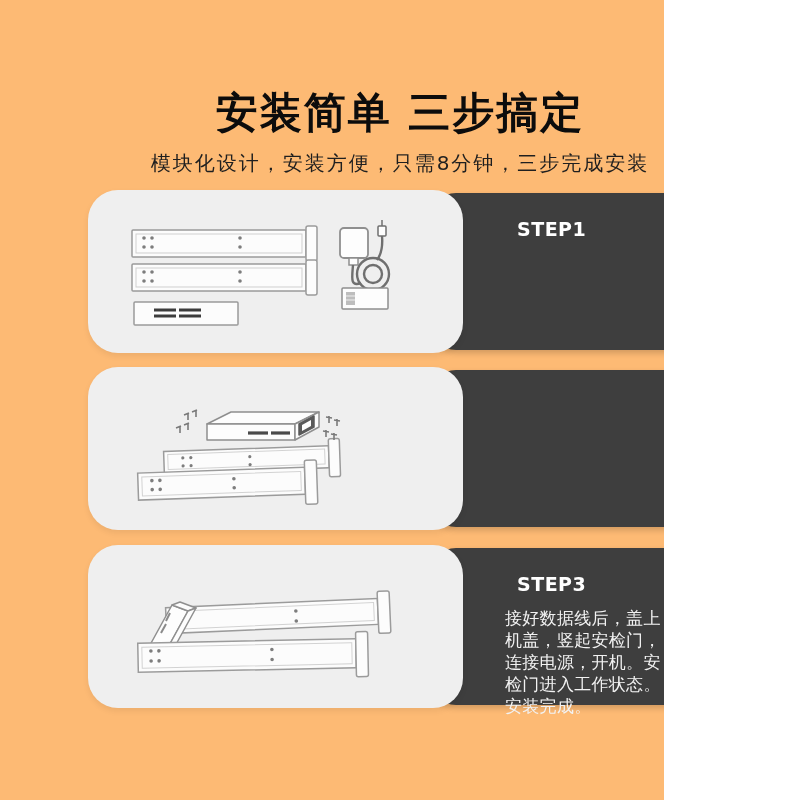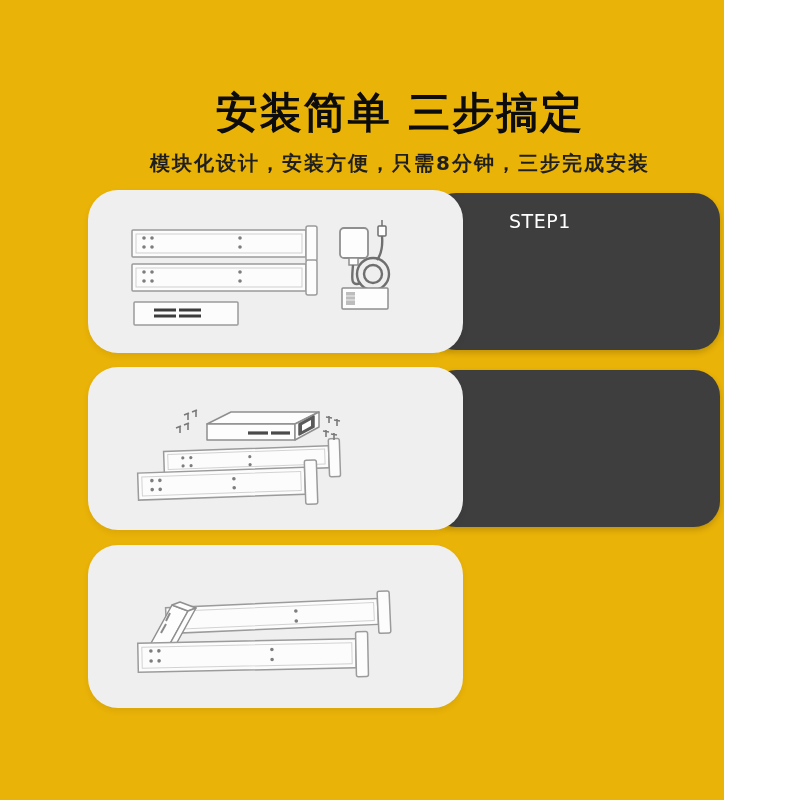--- a/index.html
+++ b/index.html
@@ -1,32 +1,32 @@
 <!DOCTYPE html>
 <html><head>
 <meta charset="utf-8">
 <style>
   html,body{margin:0;padding:0;}
   body{background:#ffffff;font-family:"DejaVu Sans","Liberation Sans",sans-serif;}
-  .poster{position:relative;width:724px;height:800px;background:#eab308;overflow:hidden;}
+  .poster{position:relative;width:664px;height:800px;background:#fdba74;overflow:hidden;}
 
   
   .header{position:absolute;top:0;left:0;width:800px;text-align:center;}
   .title{margin:0;padding-top:90px;font-size:42px;line-height:1.1;font-weight:800;
          color:#0c0c0c;letter-spacing:2px;}
-  .subtitle{margin:14px 0 0 0;font-size:20px;font-weight:700;color:#1f1f1f;letter-spacing:2px;}
+  .subtitle{margin:14px 0 0 0;font-size:20px;font-weight:400;color:#1f1f1f;letter-spacing:2px;}
 
   
   .step-row{position:absolute;left:0;width:800px;height:163px;}
   .row-1{top:190px;} .row-2{top:367px;} .row-3{top:545px;}
 
   .panel-dark{position:absolute;left:430px;top:3px;width:290px;height:157px;
               background:#3e3e3e;border-radius:26px;box-sizing:border-box;
               padding:13px 5px 0 75px;box-shadow:0 3px 6px rgba(0,0,0,0.18);}
-  .step-label{margin:4px;font-size:19px;font-weight:normal;color:#ffffff;letter-spacing:0.5px;}
+  .step-label{margin:12px;font-size:19px;font-weight:bold;color:#ffffff;letter-spacing:0.5px;}
   .step-desc{margin:7px 0 0 0;width:210px;font-size:17px;line-height:22px;color:#f2f2f2;
              letter-spacing:0.3px;white-space:pre-line;}
 
   .card-light{position:absolute;left:88px;top:0;width:375px;height:163px;
               background:#efefef;border-radius:30px;box-shadow:0 3px 6px rgba(0,0,0,0.07);}
   .card-light svg{display:block;width:375px;height:163px;}
 </style>
 </head>
 <body>
 
@@ -152,20 +152,28 @@
           <path d="M241,56 l0,-7 M238,50 l6,1"></path>
           <path d="M249,59 l0,-7 M246,53 l6,1"></path>
           <path d="M238,70 l0,-7 M235,64 l6,1"></path>
           <path d="M246,73 l0,-7 M243,67 l6,1"></path>
         </g>
       </svg>
     </div>
   </section>
 
   <section class="step-row row-3">
+    <div class="panel-dark">
+      <h2 class="step-label">STEP3</h2>
+      <p class="step-desc">接好数据线后，盖上
+机盖，竖起安检门，
+连接电源，开机。安
+检门进入工作状态。
+安装完成。</p>
+    </div>
     <div class="card-light">
       <svg viewBox="0 0 375 163">
         <g transform="rotate(-2.5 185 70)">
           <rect x="78" y="58" width="212" height="26" stroke="#9b9b9b" fill="#fcfcfc" stroke-width="1.5"></rect>
           <rect x="82" y="62" width="204" height="18" fill="none" stroke="#d2d2d2" stroke-width="1"></rect>
           <rect x="290" y="51" width="12" height="42" rx="2" stroke="#9b9b9b" fill="#fcfcfc" stroke-width="1.5"></rect>
           <g fill="#7d7d7d">
             <circle cx="208" cy="67" r="1.8"></circle>
               <circle cx="208" cy="77" r="1.8"></circle>
           </g>

